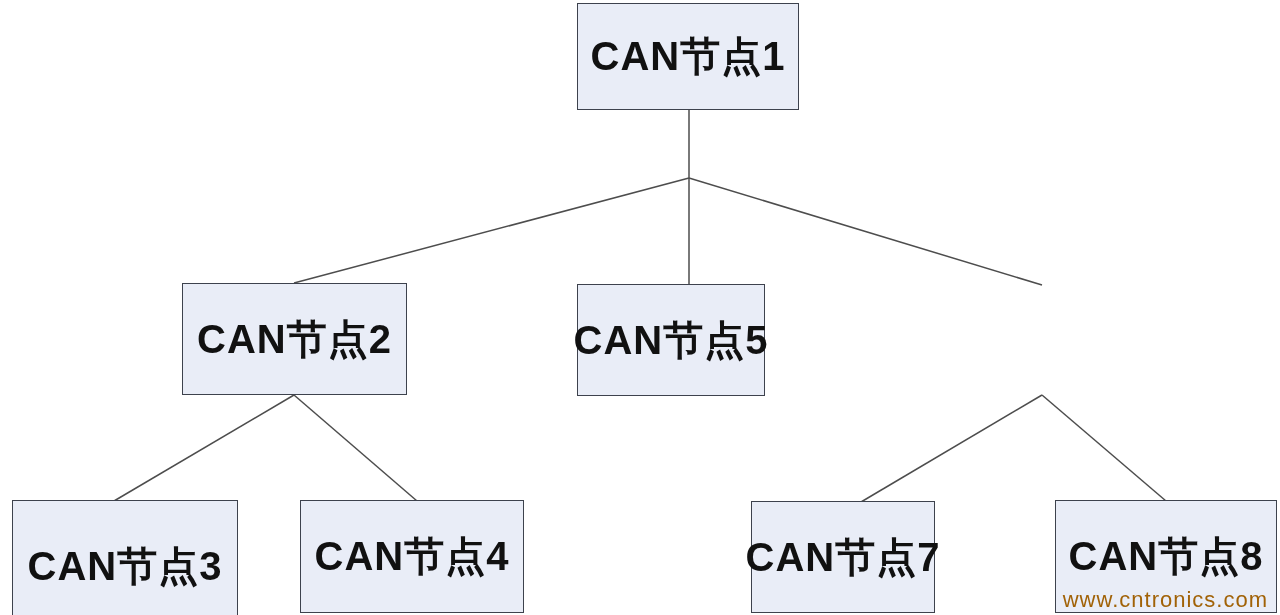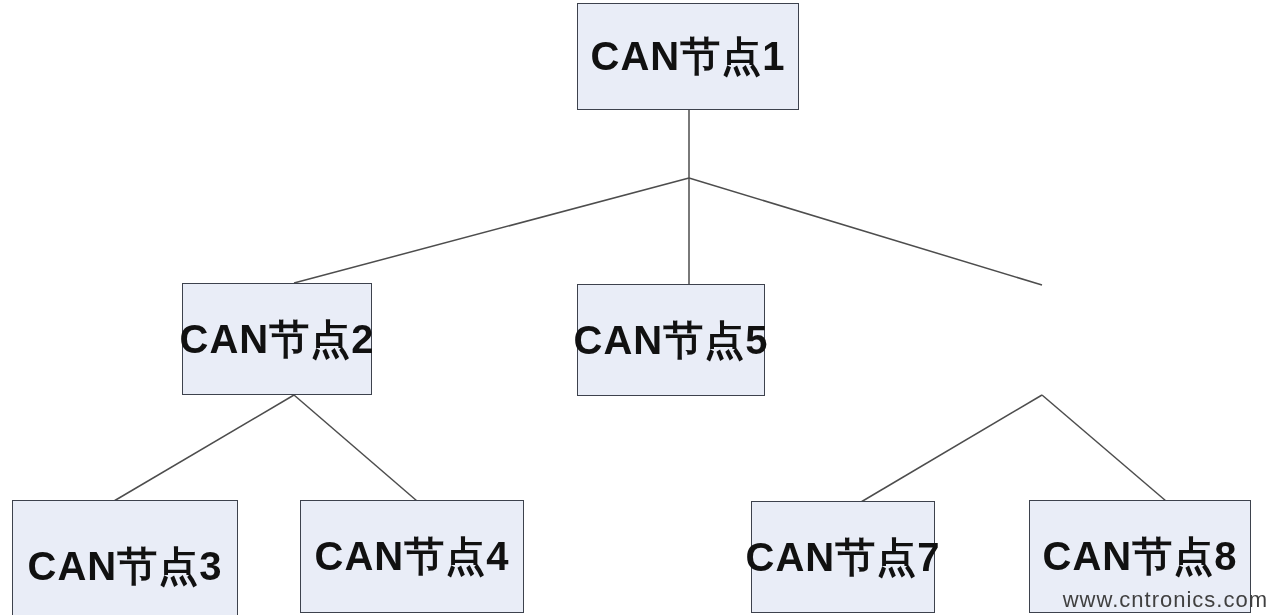--- a/index.html
+++ b/index.html
@@ -30,34 +30,34 @@
   }
   .node-label {
     font-size: 40px;
     font-weight: bold;
     color: #111111;
     letter-spacing: 1px;
     white-space: nowrap;
   }
   
   .n1 { left: 577px;  top: 3px;   width: 222px; height: 107px; }
-  .n2 { left: 182px;  top: 283px; width: 190px; height: 112px; }
+  .n2 { left: 182px;  top: 283px; width: 225px; height: 112px; }
   .n5 { left: 577px;  top: 284px; width: 188px; height: 112px; }
   .n6 { left: 930px;  top: 285px; width: 225px; height: 110px; }
   .n3 { left: 12px;    top: 500px; width: 226px; height: 132px; }
   .n4 { left: 300px;  top: 500px; width: 224px; height: 113px; }
   .n7 { left: 751px;  top: 501px; width: 184px; height: 112px; }
-  .n8 { left: 1029px; top: 500px; width: 222px; height: 113px; }
+  .n8 { left: 1055px; top: 500px; width: 222px; height: 113px; }
   #watermark {
     position: absolute;
     right: 12px;
     bottom: 2px;
     z-index: 3;
     font-size: 22px;
-    color: #404040;
+    color: #a16207;
     letter-spacing: 1px;
   }
 </style>
 </head>
 <body>
 
 <div id="canvas">
 
   <svg id="connectors" viewBox="0 0 1280 615" xmlns="http://www.w3.org/2000/svg">
     <g stroke="#4d4d4d" stroke-width="1.5" fill="none">

